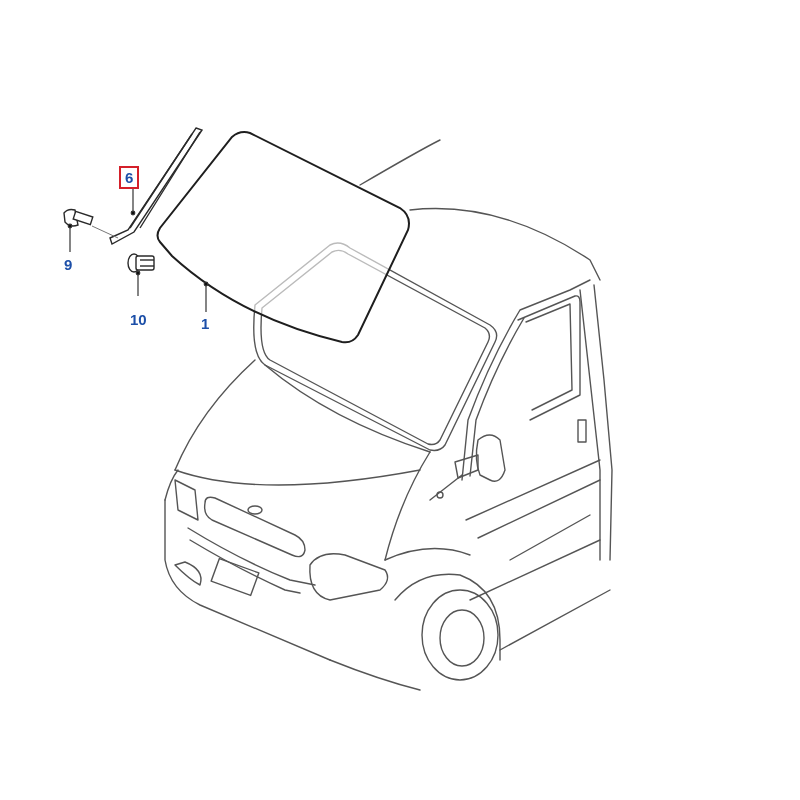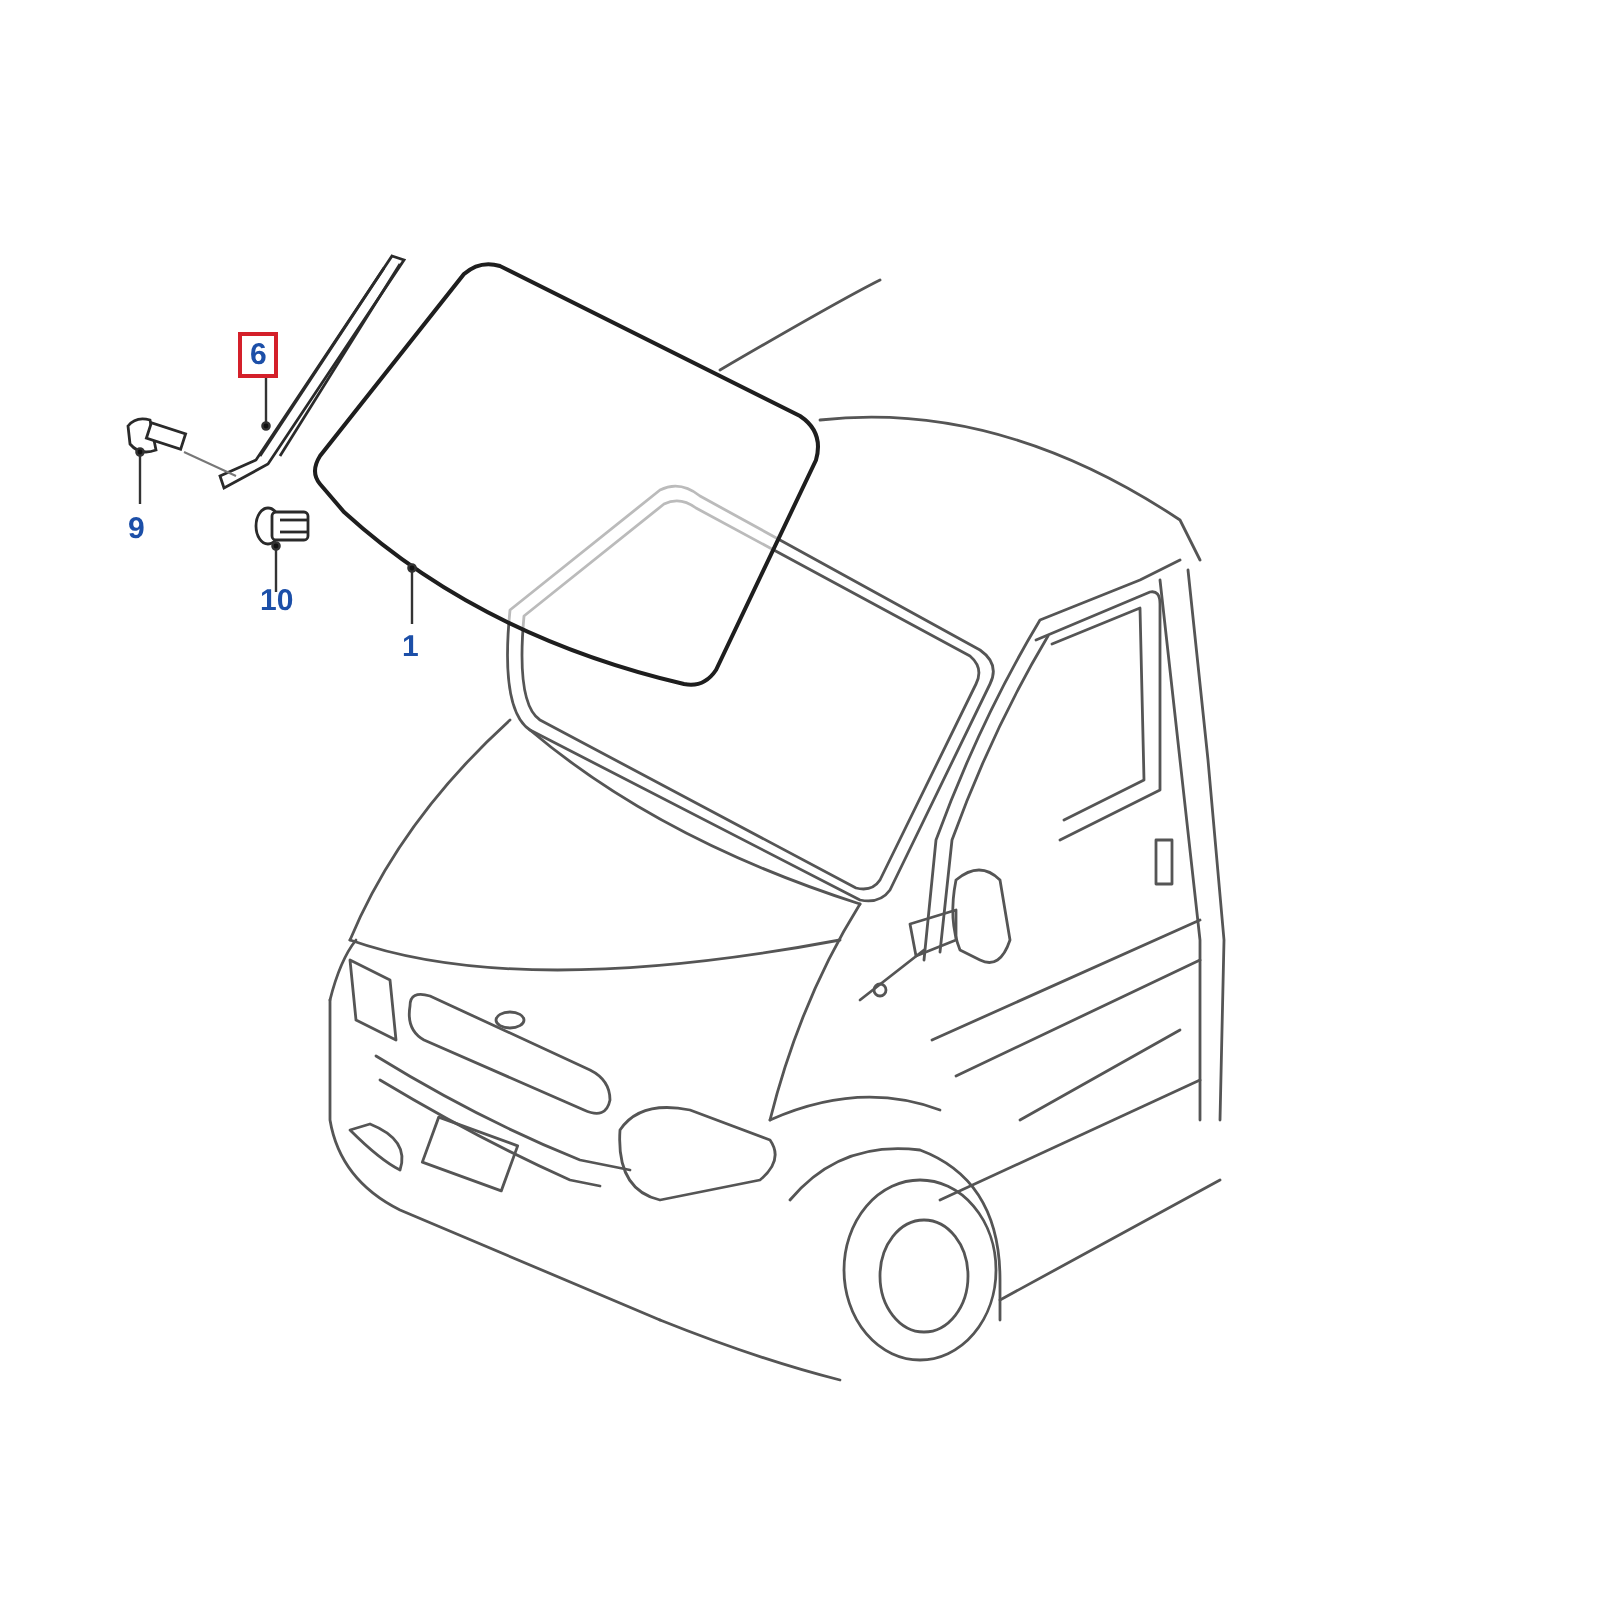--- a/index.html
+++ b/index.html
@@ -94,15 +94,15 @@
     <line x1="70" y1="226" x2="70" y2="252"></line>
       <circle cx="70" cy="226" r="1.8"></circle>
     <line x1="138" y1="273" x2="138" y2="296"></line>
       <circle cx="138" cy="273" r="1.8"></circle>
     <line x1="206" y1="284" x2="206" y2="312"></line>
       <circle cx="206" cy="284" r="1.8"></circle>
   </svg>
 
   <div class="label boxed" style="left:119px; top:166px;">6</div>
   <div class="label" style="left:64px; top:257px;">9</div>
-  <div class="label" style="left:130px; top:293px;">10</div>
+  <div class="label" style="left:130px; top:312px;">10</div>
   <div class="label" style="left:201px; top:316px;">1</div>
 </div>
 
 </body></html>

